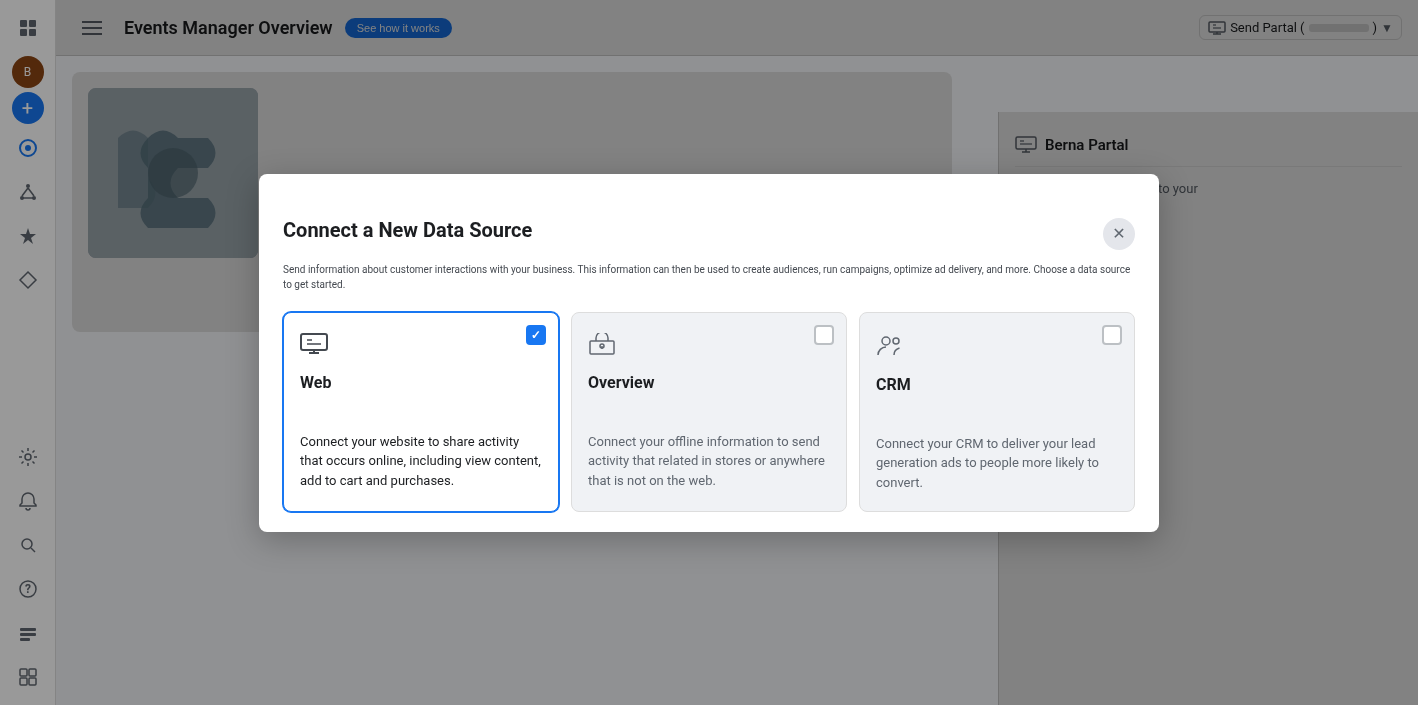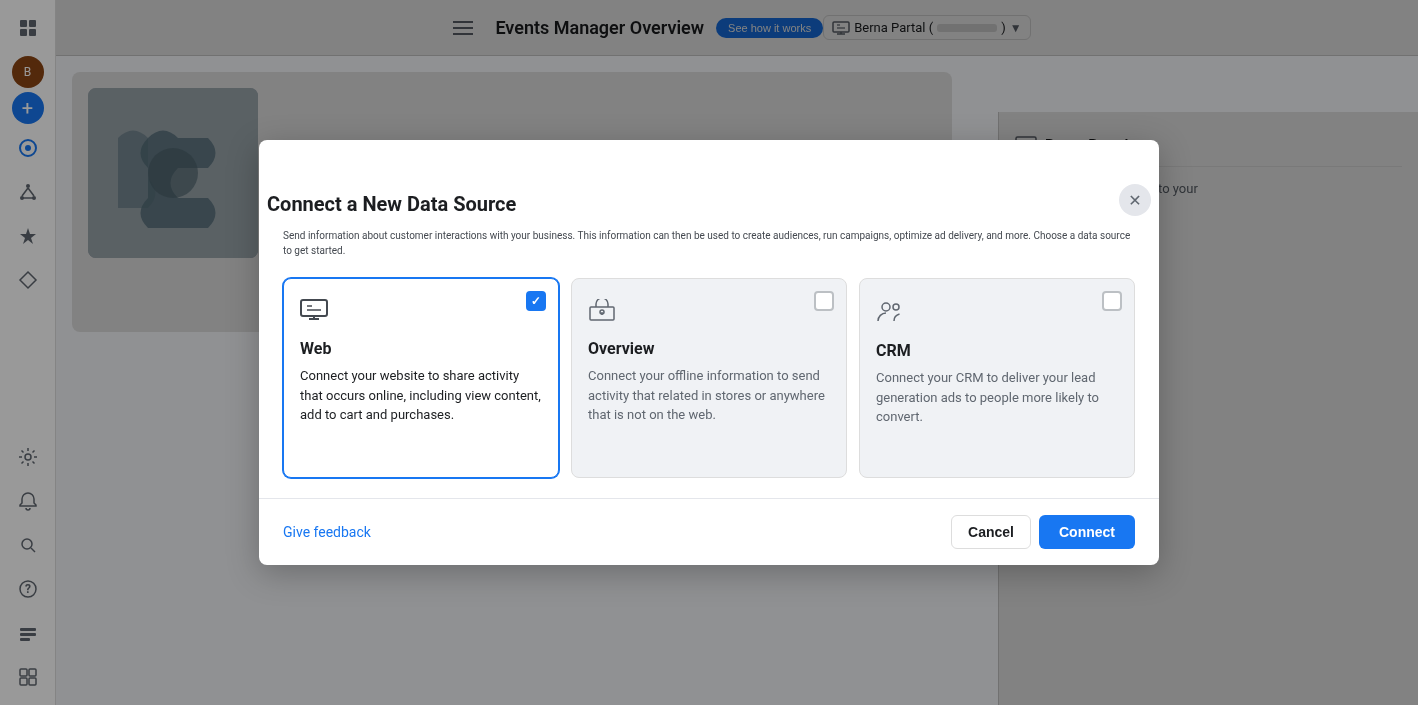--- a/index.html
+++ b/index.html
@@ -73,21 +73,21 @@
       filter: brightness(0.85);
     }
 
     .top-bar {
       height: 56px;
       background: #fff;
       border-bottom: 1px solid #ddd;
       display: flex;
       align-items: center;
       padding: 0 16px;
-      justify-content: center;
+      justify-content: space-between;
     }
 
     .top-bar-left {
       display: flex;
       align-items: center;
       gap: 12px;
     }
 
     .page-title-text {
       font-size: 18px;
@@ -161,23 +161,23 @@
       background: #fff;
       border-radius: 8px;
       width: 900px;
       max-width: 95%;
       box-shadow: 0 8px 32px rgba(0,0,0,0.25);
       overflow: hidden;
     }
 
     .dialog-header {
       display: flex;
-      align-items: flex-end;
+      align-items: flex-start;
       justify-content: space-between;
-      padding: 20px 8px 12px;
+      padding: 20px 24px 12px;
       margin-top: 24px;
     }
 
     .dialog-title {
       font-size: 20px;
       font-weight: 700;
       color: #1c1e21;
     }
 
     .close-btn {
@@ -257,27 +257,27 @@
       font-size: 24px;
       color: #606770;
       margin-bottom: 12px;
       margin-top: 4px;
     }
 
     .card-title {
       font-size: 16px;
       font-weight: 700;
       color: #1c1e21;
-      margin-bottom: 8px;
     }
 
     .card-desc {
       font-size: 13px;
       color: #606770;
       line-height: 1.5;
+      margin-top: 40px;
     }
 
     .source-card.selected .card-title,
     .source-card.selected .card-desc {
       color: #1c1e21;
     }
 
     .source-card.selected .card-icon {
       color: #1c1e21;
     }
@@ -424,21 +424,21 @@
       </div>
       <div class="top-bar-right">
         <div class="monitor-icon-bar">
           <svg width="18" height="14" viewBox="0 0 18 14" fill="none">
             <rect x="1" y="1" width="16" height="10" rx="1" stroke="#606770" stroke-width="1.5" fill="none"></rect>
             <line x1="9" y1="11" x2="9" y2="13" stroke="#606770" stroke-width="1.5"></line>
             <line x1="5" y1="13" x2="13" y2="13" stroke="#606770" stroke-width="1.5"></line>
             <line x1="5" y1="4" x2="8" y2="4" stroke="#606770" stroke-width="1.2"></line>
             <line x1="5" y1="7" x2="13" y2="7" stroke="#606770" stroke-width="1.2"></line>
           </svg>
-          <span>Berna Partal (</span>
+          <span>Send Partal (</span>
           <span style="display:inline-block; width:60px; height:8px; background:#ddd; border-radius:3px; vertical-align:middle;"></span>
           <span>)</span>
           <span class="dropdown-arrow">▼</span>
         </div>
       </div>
     </div>
 
     <div class="content-area">
       <div class="content-card">
 
@@ -522,22 +522,15 @@
             <circle cx="20" cy="8" r="3" stroke="#606770" stroke-width="1.5" fill="none"></circle>
             <path d="M18 22c0-3.3 2-6 5.5-7" stroke="#606770" stroke-width="1.5" fill="none"></path>
           </svg>
         </div>
         <div class="card-title">CRM</div>
         <div class="card-desc">Connect your CRM to deliver your lead generation ads to people more likely to convert.</div>
       </div>
 
     </div>
 
-    <div class="dialog-footer">
-      <a class="give-feedback-link">Give feedback</a>
-      <div class="footer-buttons">
-        <button class="btn-cancel">Cancel</button>
-        <button class="btn-connect">Connect</button>
-      </div>
-    </div>
 
   </div>
 </div>
 
 </body></html>

